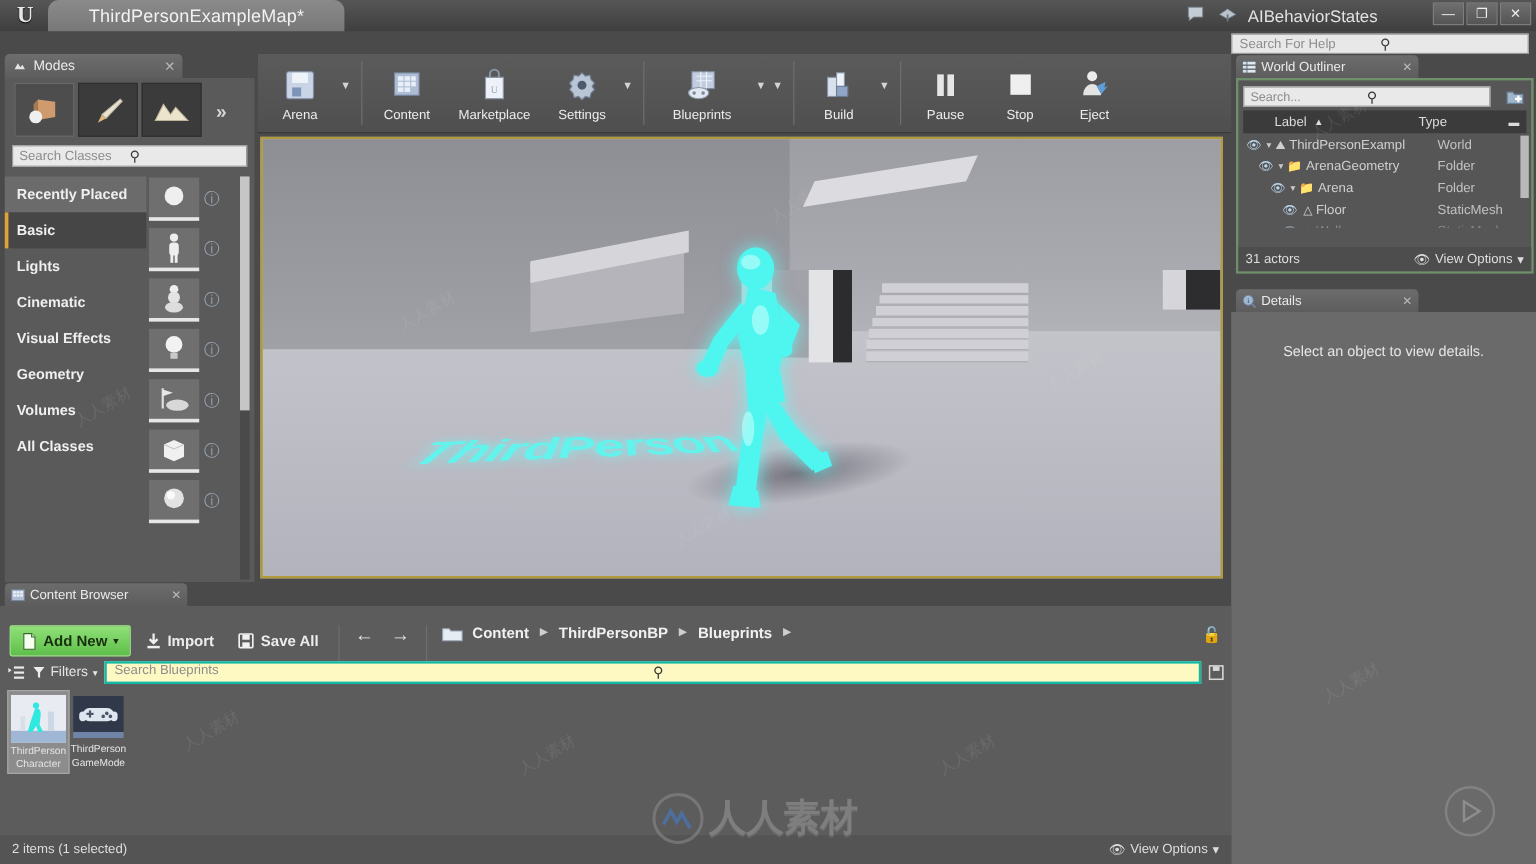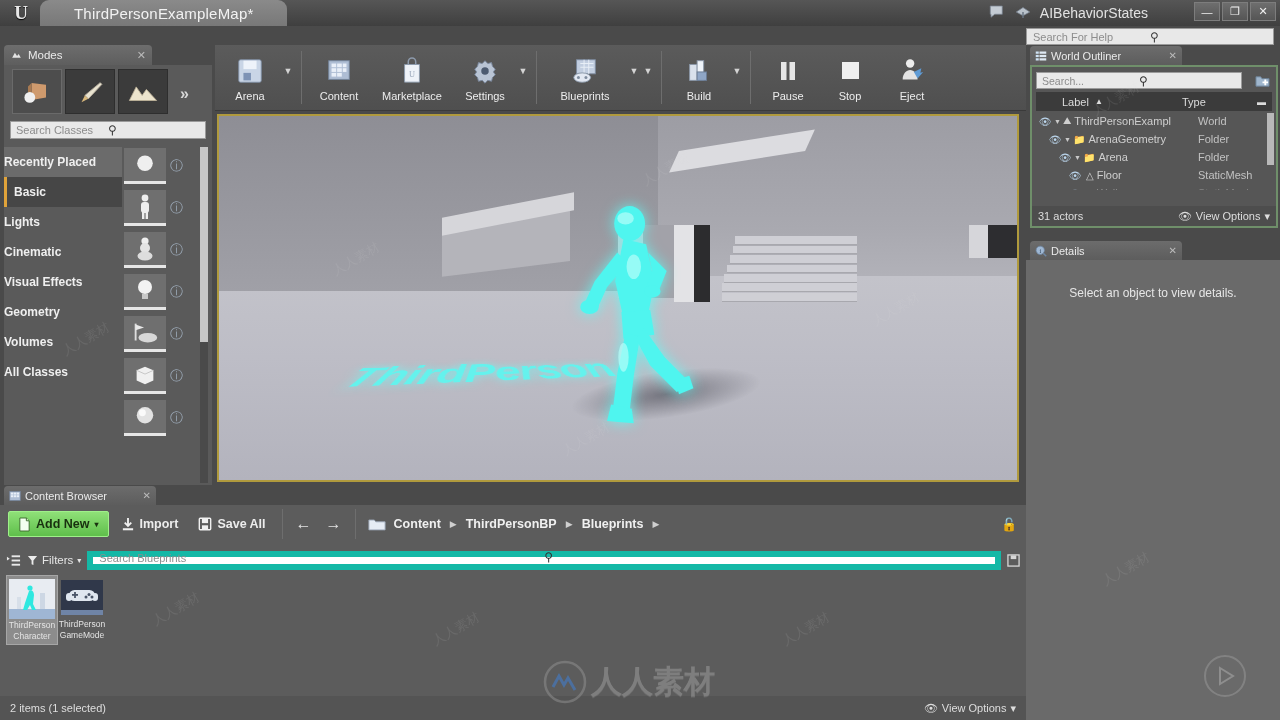--- a/index.html
+++ b/index.html
@@ -94,21 +94,21 @@
     color: #d8d8d8; font-size: 16px; font-weight: bold;
   }
   .search-classes {
     position: absolute; left: 6px; top: 56px; width: 196px; height: 18px;
     background: #e9e9e9; border: 1px solid #9b9b9b;
     display: flex; align-items: center; padding: 0 5px;
   }
   .search-classes span { color: #8c8c8c; font-size: 11px; flex: 1; }
   .cat-list { position: absolute; left: 0; top: 82px; width: 118px; }
   .cat {
-    height: 30px; display: flex; align-items: center; 
+    height: 30px; display: flex; align-items: center; padding-left: 10px;
     color: #efefef; font-size: 12px; font-weight: bold;
   }
   .cat.sel { background: #464646; border-left: 3px solid #e0a33a; padding-left: 7px; }
   .cat.hi { background: #6b6b6b; }
   .asset-col {
     position: absolute; left: 120px; top: 80px; width: 78px; bottom: 0;
     overflow: hidden;
   }
   .asset-row { height: 42px; display: flex; align-items: center; gap: 4px; }
   .asset-thumb {
@@ -292,21 +292,21 @@
     display: flex; align-items: center; padding: 0 5px; gap: 4px;
   }
   .cb-tab .lbl { color: #eaeaea; font-size: 11px; }
   .cb-tab .x { margin-left: auto; color: #bbb; font-size: 10px; }
   .cb-panel {
     position: absolute; left: 0; top: 505px; width: 1026px; height: 215px;
     background: #5c5c5c;
   }
   .cb-toolrow {
     position: absolute; left: 0; top: 0; right: 0; height: 38px;
-    display: flex; align-items: center; padding: 0 8px; gap: 4px;
+    display: flex; padding: 16px 8px; gap: 4px;
   }
   .addnew {
     background: linear-gradient(180deg,#8fe078,#5fbf4b);
     border: 1px solid #9ff08a; border-radius: 2px;
     height: 26px; padding: 0 9px; display: flex; align-items: center; gap: 5px;
     color: #18300f; font-size: 12.5px; font-weight: bold;
   }
   .cbtn {
     height: 26px; padding: 0 8px; display: flex; align-items: center; gap: 5px;
     color: #ececec; font-size: 12.5px; font-weight: bold;
@@ -315,22 +315,22 @@
   .navarrow { color: #e3e3e3; font-size: 16px; padding: 0 5px; }
   .crumb { color: #f0f0f0; font-size: 12.5px; font-weight: bold; }
   .crumb-sep { color: #cfcfcf; font-size: 9px; padding: 0 5px; }
   .lock-ic { margin-left: auto; color: #d4d4d4; font-size: 13px; }
   .cb-filterrow {
     position: absolute; left: 0; top: 44px; right: 0; height: 22px;
     display: flex; align-items: center; padding: 0 6px; gap: 6px;
   }
   .flt-btn { display: flex; align-items: center; gap: 4px; color: #e6e6e6; font-size: 11.5px; }
   .cb-search {
-    flex: 1; height: 19px; background: #ffffff; border: 6px solid #14b8a6;
-    display: flex; align-items: flex-end; padding: 0 6px;
+    flex: 1; height: 19px; background: #fef9c3; border: 2px solid #14b8a6;
+    display: flex; align-items: flex-start; padding: 0 6px;
   }
   .cb-search span { color: #8d8d8d; font-size: 11px; flex: 1; }
   .cb-assets { position: absolute; left: 0; top: 70px; right: 0; height: 118px; padding: 6px; }
   .asset-card {
     position: absolute; width: 52px; display: flex; flex-direction: column;
     align-items: center; gap: 1px; padding: 3px;
   }
   .asset-card.sel { background: #8c8c8c; border: 1px solid #a6a6a6; }
   .ac-thumb { width: 46px; height: 40px; }
   .ac-name {

